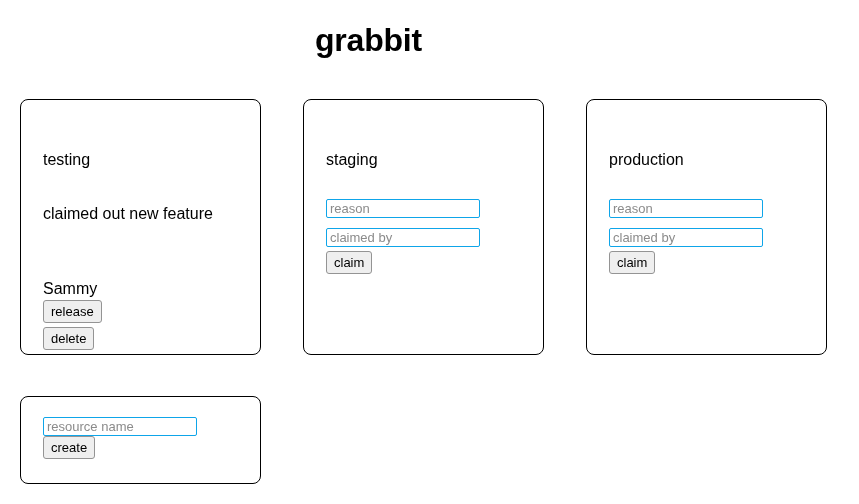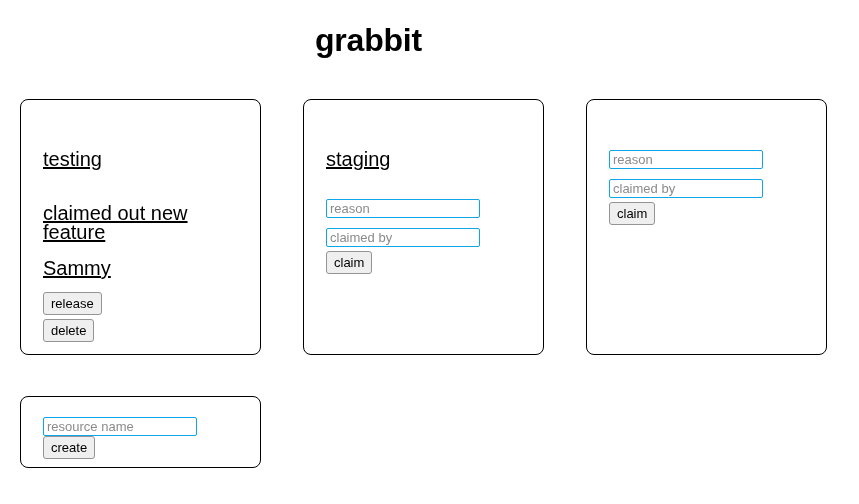--- a/index.html
+++ b/index.html
@@ -44,29 +44,28 @@
     width: 241px;
     height: 256px;
     border: 1px solid #000000;
     border-radius: 8px;
     background: #ffffff;
     padding: 20px 22px;
     position: relative;
   }
 
   .card-line {
-    font-size: 20px;
+    font-size: 16px;
     line-height: 19px;
     margin: 0;
     padding: 0;
-    text-decoration: underline;
   }
   .resource-name   { margin-top: 30px; }
   .resource-reason { margin-top: 35px; }
-  .resource-holder { margin-top: 17px; }
+  .resource-holder { margin-top: 56px; }
 
   
   .text-input {
     box-sizing: border-box;
     display: block;
     width: 154px;
     height: 19px;
     font-family: "Liberation Sans", sans-serif;
     font-size: 13px;
     line-height: 17px;
@@ -91,35 +90,35 @@
     font-size: 13px;
     line-height: 15px;
     color: #000000;
     background: #efefef;
     border: 1px solid #949494;
     border-radius: 3px;
     padding: 3px 7px;
     margin: 0;
     cursor: default;
   }
-  .btn-stack { margin-top: 14px; }
+  .btn-stack { margin-top: 2px; }
   .btn-stack .btn + .btn { margin-top: 4px; }
   .btn-row-block { display: block; }
 
   .claim-form { margin-top: 30px; }
   .claim-form .btn { margin-top: 4px; }
 
   
   #create-card {
     box-sizing: border-box;
     position: absolute;
     left: 20px;
     top: 396px;
     width: 241px;
-    height: 72px;
+    height: 88px;
     border: 1px solid #000000;
     border-radius: 8px;
     background: #ffffff;
     padding: 20px 22px;
   }
   #create-card .btn { }
 </style>
 </head>
 <body>
 
@@ -140,20 +139,21 @@
   <div class="resource-card">
     <p class="card-line resource-name">staging</p>
     <div class="claim-form">
       <input class="text-input" type="text" placeholder="reason" style="">
       <input class="text-input" type="text" placeholder="claimed by" style="">
       <button class="btn btn-row-block">claim</button>
     </div>
   </div>
 
   <div class="resource-card">
+    <p class="card-line resource-name">production</p>
     <div class="claim-form">
       <input class="text-input" type="text" placeholder="reason" style="">
       <input class="text-input" type="text" placeholder="claimed by" style="">
       <button class="btn btn-row-block">claim</button>
     </div>
   </div>
 
 </div>
 
 <div id="create-card">

